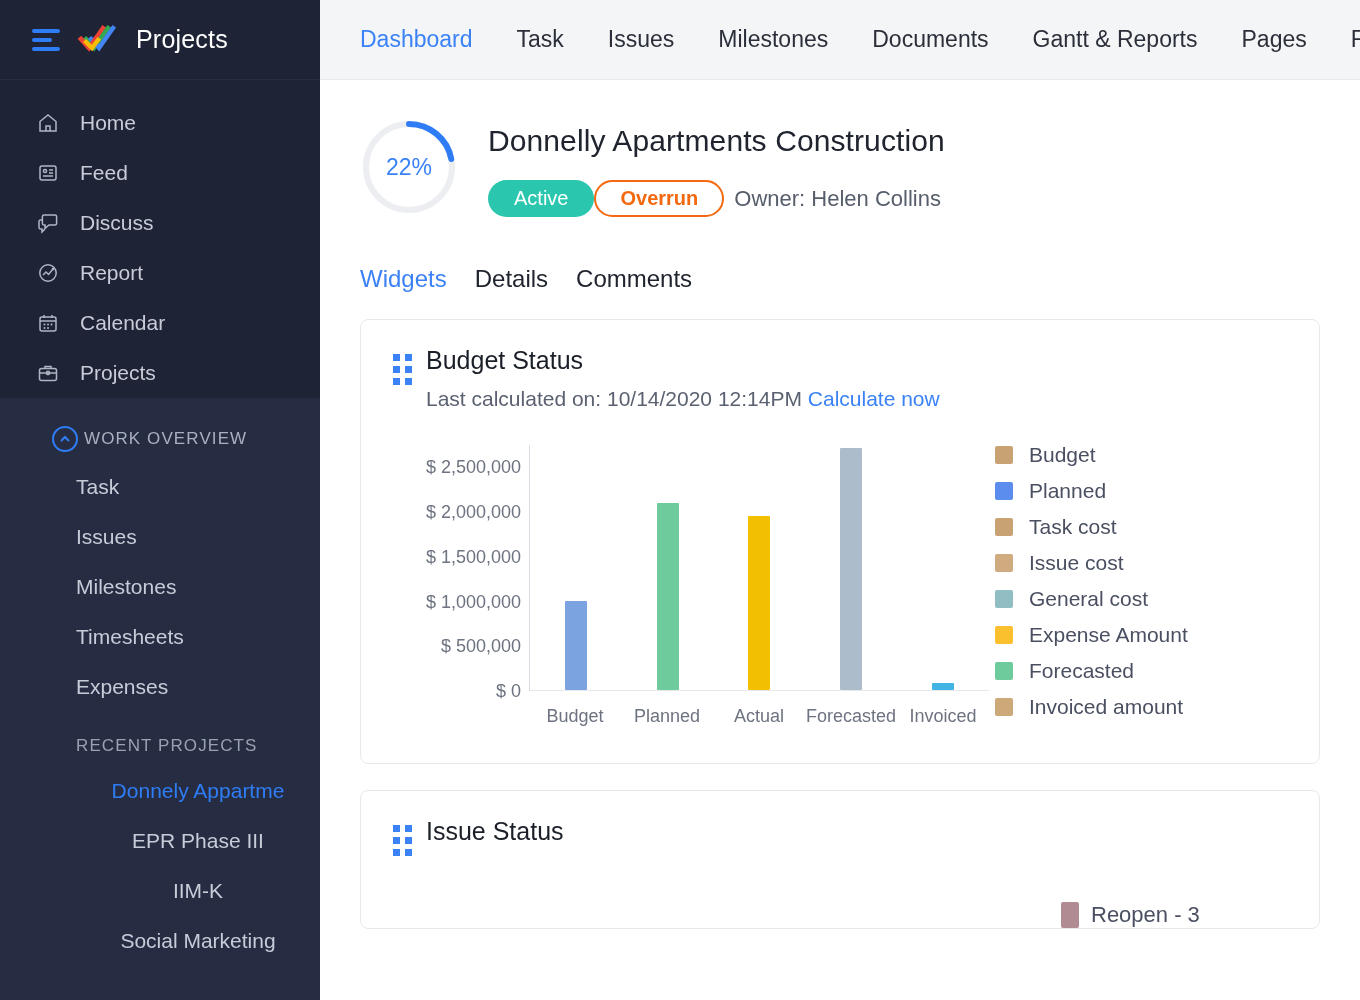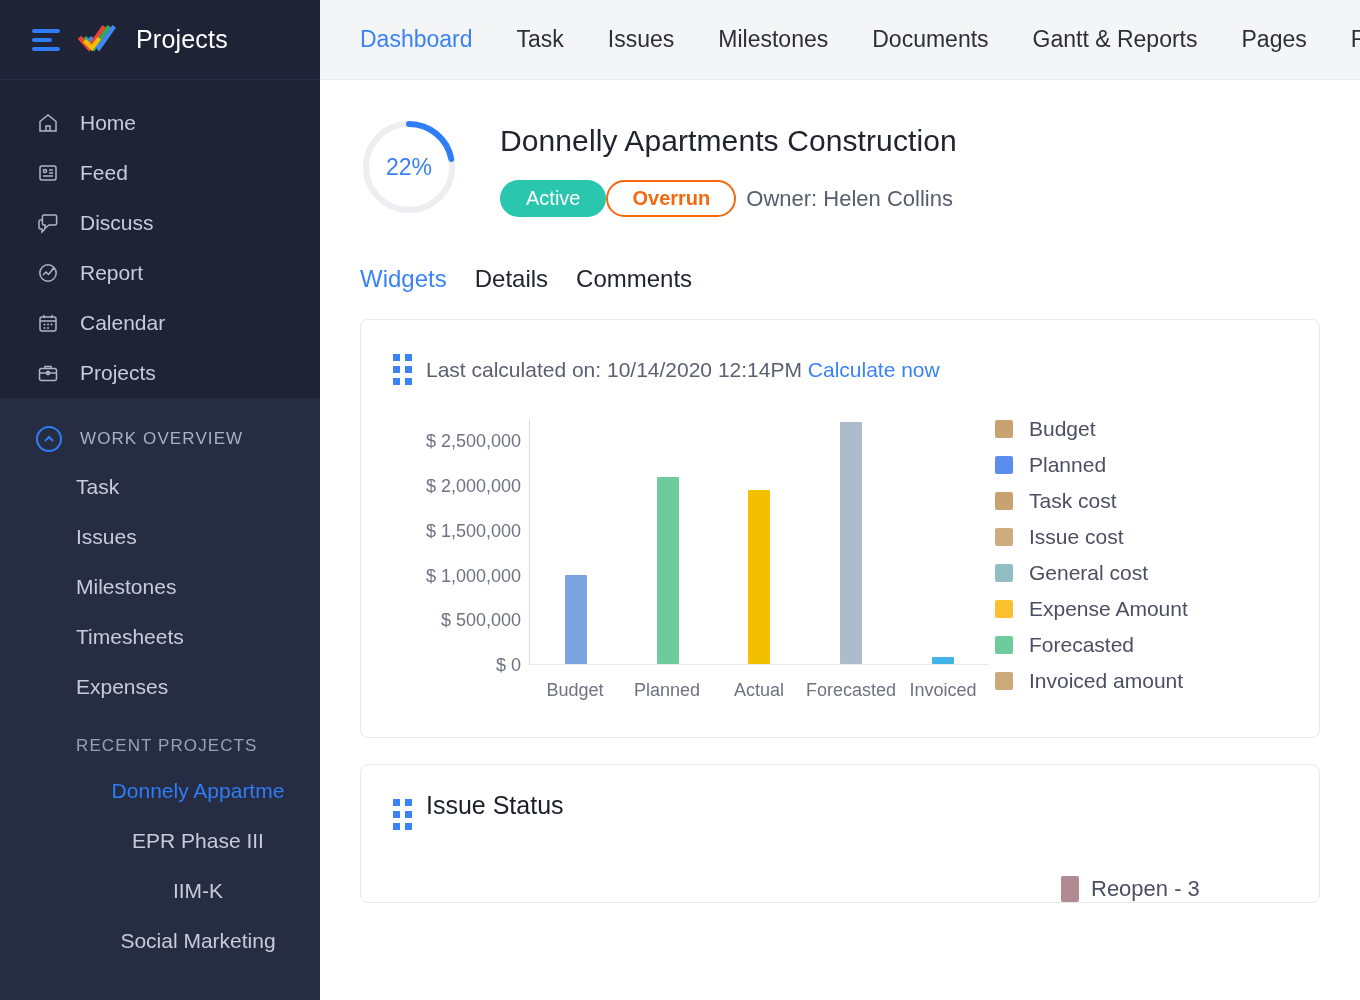--- a/index.html
+++ b/index.html
@@ -36,22 +36,22 @@
   .sb-item {
     height:50px; display:flex; align-items:center; gap:20px;
     padding-left:36px; color:#c7ccd8; font-size:21px; cursor:pointer;
   }
   .sb-item svg { flex:0 0 24px; }
 
   .sb-section {
     background:#262d42; flex:1 1 auto; padding-top:18px;
   }
   .sb-group-head {
-    display:flex; align-items:center; gap:18px;
-    padding-left:36px; height:46px;
+    display:flex; align-items:center; gap:6px;
+    padding-left:52px; height:46px;
     color:#a9b0c0; font-size:17px; letter-spacing:1.1px;
     cursor:pointer;
   }
   .collapse-circle {
     width:26px; height:26px; border-radius:50%;
     border:2px solid #2f7df6; display:flex; align-items:center; justify-content:center;
     flex:0 0 26px;
   }
   .collapse-circle svg { display:block; }
   .sb-sub {
@@ -88,21 +88,21 @@
   .topbar .tab:first-child { padding-left:0; }
   .topbar .tab.active { color:#3b82f6; }
 
   .proj-head { display:flex; align-items:flex-start; padding:34px 0 0 40px; gap:30px; }
   .ring-wrap { position:relative; width:98px; height:98px; flex:0 0 98px; margin-top:4px;}
   .ring-wrap svg { display:block; }
   .ring-pct {
     position:absolute; inset:0; display:flex; align-items:center; justify-content:center;
     color:#3b82f6; font-size:23px;
   }
-  .proj-info { padding-top:10px;margin-left:12px; }
+  .proj-info { padding-top:10px; }
   .proj-title { font-size:30px; color:#20242e; font-weight:400; letter-spacing:.1px; }
   .badges { display:flex; align-items:center; gap:0; margin-top:22px; }
   .badge-active {
     background:#2ac7ae; color:#ffffff; font-size:20px;
     padding:7px 26px; border-radius:22px; cursor:pointer;
   }
   .badge-overrun {
     border:2px solid #f4680f; color:#f4680f; font-size:20px;
     padding:5px 24px; border-radius:22px; background:#fff; cursor:pointer;font-weight:bold;
   }
@@ -316,20 +316,21 @@
       <div class="card-head">
         <div class="drag-dots">
           <i></i>
             <i></i>
             <i></i>
             <i></i>
             <i></i>
             <i></i>
         </div>
         <div>
+          <div class="card-title">Budget Status</div>
           <div class="card-sub">
             <span>Last calculated on: 10/14/2020 12:14PM</span>
             <a>Calculate now</a>
           </div>
         </div>
       </div>
 
       <div class="chart-area">
         <div class="y-labels" id="y-labels">
             <div style="top: 258px;">$ 0</div>

